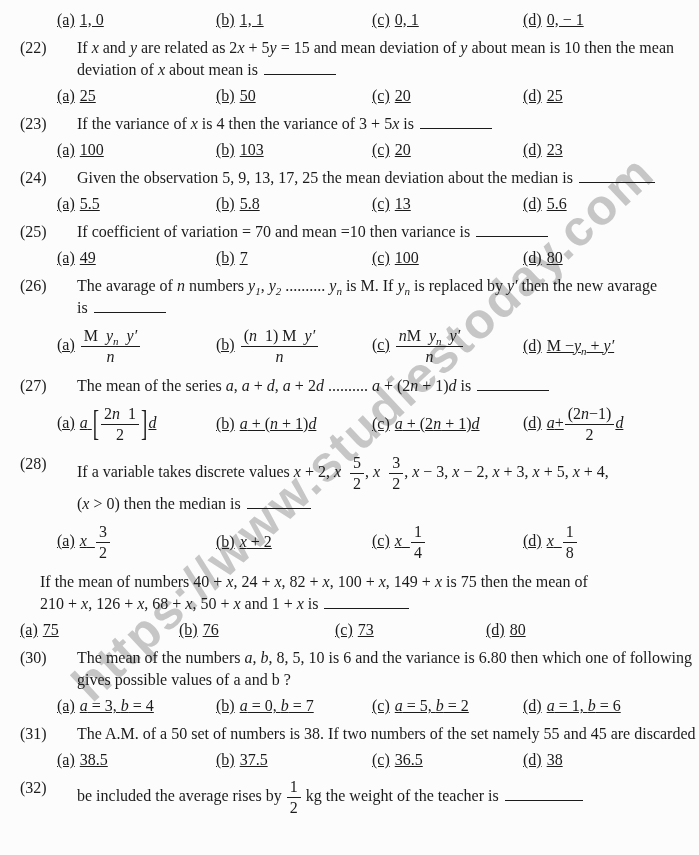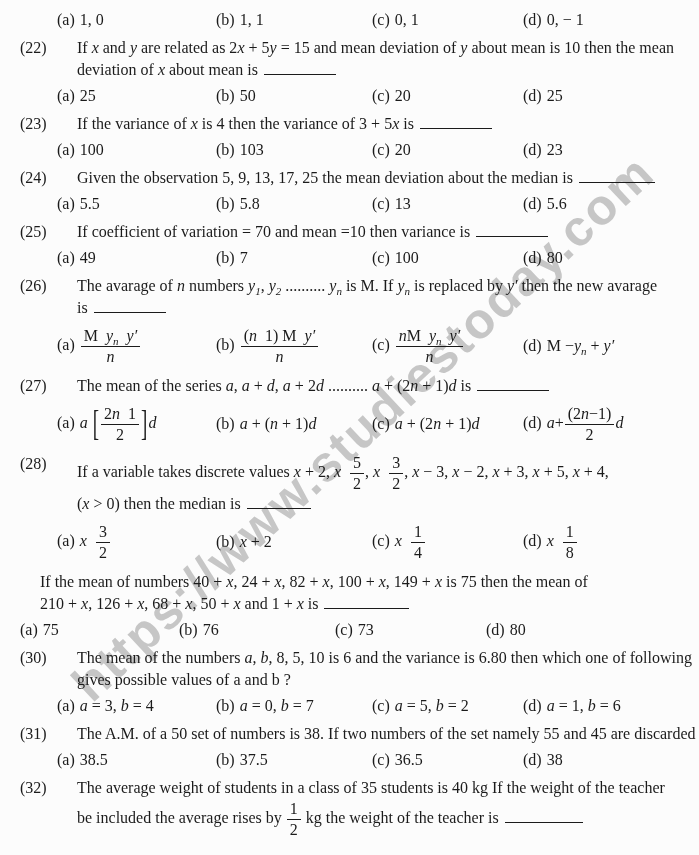--- a/index.html
+++ b/index.html
@@ -19,21 +19,21 @@
     color:#c6c6c6;white-space:nowrap;z-index:0;
     user-select:none;
   }
   .content{position:relative;z-index:1;padding:5px 10px 0 20px;}
   .q{display:flex;}
   .qnum{width:37px;flex:none;line-height:22px;}
   .qbody{flex:1;min-width:0;}
   .qline{line-height:22px;min-height:22px;white-space:nowrap;margin-left:20px;}
   .opts{
     display:grid;grid-template-columns:159px 156px 151px 1fr;
-    margin:4px 0 6px;line-height:22px;align-items:center;
+    margin:4px 0 6px;line-height:22px;align-items:center;text-decoration:underline;
   }
   .opts.tall{min-height:46px;}
   .opt{white-space:nowrap;}
   .optlabel{margin-right:5px;}
   .var{font-style:italic;}
   .frac{display:inline-block;text-align:center;vertical-align:middle;line-height:1.1;margin:1px 1px;}
   .fnum{display:block;border-bottom:1.4px solid #1b1b1b;padding:0 3px 1px;text-align:center;}
   .fden{display:block;padding-top:1px;}
   .blank{display:inline-block;border-bottom:1.5px solid #1b1b1b;height:15px;vertical-align:baseline;margin-left:2px;}
   .bigbr{display:inline-block;transform:scaleY(1.85);font-size:19px;vertical-align:middle;margin:0 1px;}
@@ -176,18 +176,17 @@
             <span class="opt"><span class="optlabel">(a)</span><span>38.5</span></span>
             <span class="opt"><span class="optlabel">(b)</span><span>37.5</span></span>
             <span class="opt"><span class="optlabel">(c)</span><span>36.5</span></span>
             <span class="opt"><span class="optlabel">(d)</span><span>38</span></span>
           </div>
         </div>
       </div>
       <div class="q">
         <span class="qnum">(32)</span>
         <div class="qbody">
-          <div class="qline"><span>The average weight of students in a class of 35 students is 40 kg If the weight of the teacher</span></div>
           <div class="qline"><span>be included the average rises by </span><span class="frac"><span class="fnum"><span>1</span></span><span class="fden"><span>2</span></span></span><span> kg the weight of the teacher is </span><span class="blank" style="width: 78px;"></span></div>
         </div>
       </div>
     </div>
 </div>
 
 </body></html>

